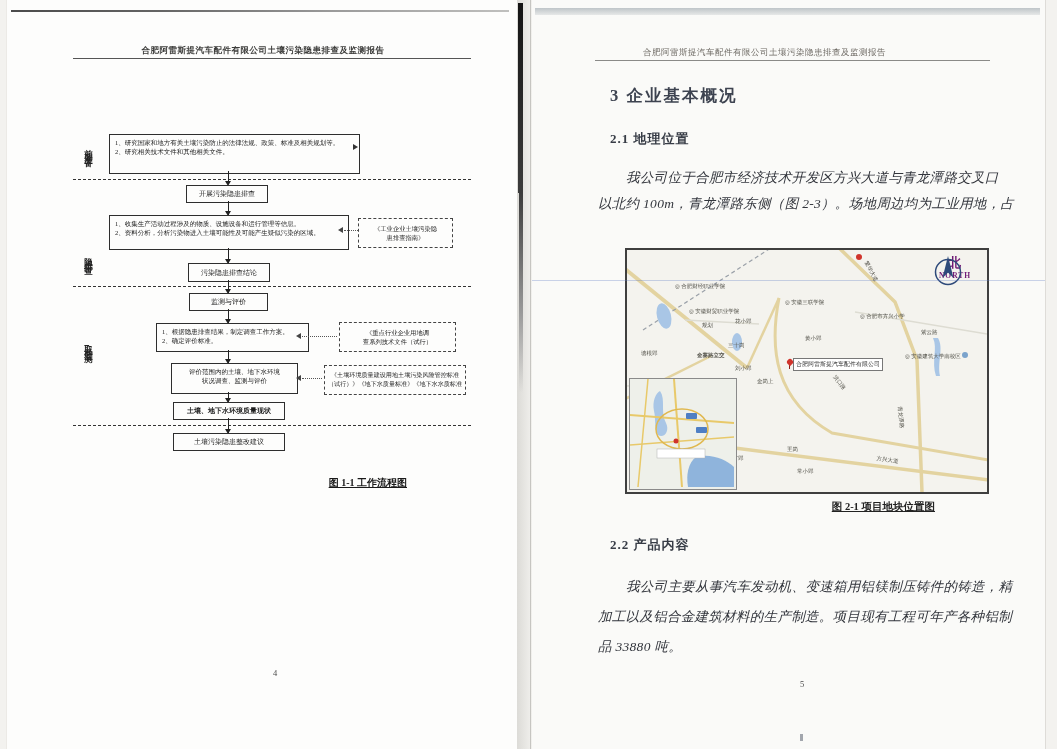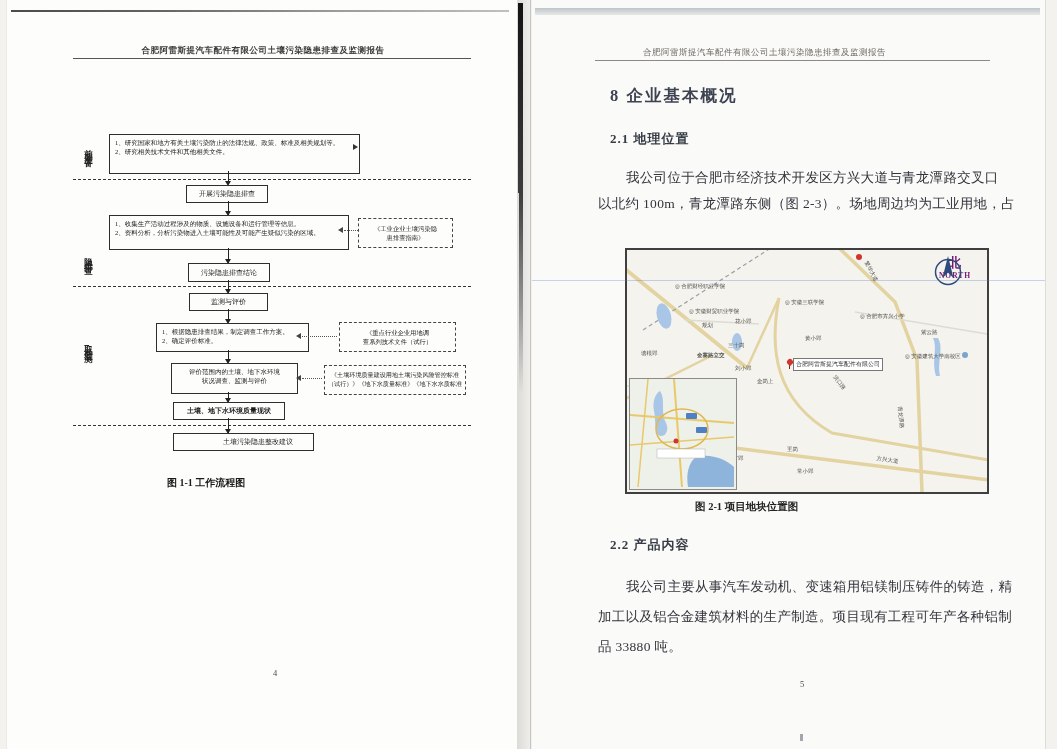--- a/index.html
+++ b/index.html
@@ -39,31 +39,31 @@
   .fc-ref{position:absolute;border:1px dashed #444;background:#fdfdfc;color:#1c1c1c;
     font-size:6.3px;line-height:9px;text-align:center;display:flex;flex-direction:column;justify-content:center;white-space:nowrap;overflow:hidden;}
   .stage-label{position:absolute;writing-mode:vertical-rl;text-orientation:upright;
     font-size:8.5px;letter-spacing:3px;color:#222;font-weight:bold;}
   .dash-sep{position:absolute;left:66px;width:398px;height:0;border-top:1.2px dashed #333;}
   .varrow{position:absolute;width:1px;background:#222;}
   .ahead{position:absolute;width:0;height:0;border-left:3px solid transparent;border-right:3px solid transparent;border-top:5px solid #222;}
   .dotline{position:absolute;height:0;border-top:1.5px dotted #555;}
   .dothead{position:absolute;width:0;height:0;border-top:3px solid transparent;border-bottom:3px solid transparent;border-right:5px solid #444;}
   .mini-arrow{position:absolute;width:0;height:0;border-top:3px solid transparent;border-bottom:3px solid transparent;border-left:5px solid #333;}
-  .fig-caption{position:absolute;text-align:left;font-weight:bold;color:#1a1a1a;}
+  .fig-caption{position:absolute;text-align:right;font-weight:bold;color:#1a1a1a;text-decoration:underline;}
   #caption-1{left:160px;top:476px;width:240px;font-size:10px;}
   #caption-2{left:163px;top:500px;width:240px;font-size:10.5px;color:#222;}
   .page-num{position:absolute;font-size:8.5px;color:#4a4a4a;}
 
   
   .h2{position:absolute;left:78px;top:85px;font-size:16.5px;font-weight:bold;letter-spacing:2px;color:#3d4350;}
   .h3{position:absolute;left:78px;font-size:13px;font-weight:bold;letter-spacing:1px;color:#373c46;}
   #h21{top:130px;} #h22{top:536px;}
   .para{position:absolute;left:66px;width:418px;font-size:13.5px;color:#32353c;letter-spacing:.3px;}
-  .para span{display:block;white-space:nowrap;}
+  .para span{display:block;white-space:nowrap;font-style:italic;}
   #para-21{top:165px;line-height:26px;}
   #para-22{top:572px;line-height:30px;}
   .para span:first-child{text-indent:28px;}
 
   
   #map{position:absolute;left:93px;top:248px;width:360px;height:242px;border:2px solid #3f3f3f;
     background:#f4f3ee;overflow:hidden;z-index:2;}
   #map svg{position:absolute;left:0;top:0;}
   #map-labels{position:absolute;left:0;top:0;width:100%;height:100%;z-index:3;}
   .maplabel{position:absolute;font-size:5.5px;color:#55544c;white-space:nowrap;transform-origin:left top;
@@ -143,37 +143,37 @@
     <span>《土壤环境质量建设用地土壤污染风险管控标准</span>
     <span>（试行）》《地下水质量标准》《地下水水质标准</span>
   </div>
   <div class="dotline" style="left:295px;top:378px;width:20px;"></div>
     <div class="dothead" style="left:289px;top:375px;"></div>
   <div class="varrow" style="left:221px;top:392px;height:10px;"></div>
     <div class="ahead" style="left:218px;top:398px;"></div>
   <div class="fc-box fc-single" style="left:166px;top:402px;width:110px;height:16px;font-weight:bold;">土壤、地下水环境质量现状</div>
   <div class="varrow" style="left:221px;top:418px;height:15px;"></div>
     <div class="ahead" style="left:218px;top:429px;"></div>
-  <div class="fc-box fc-single" style="left:166px;top:433px;width:110px;height:16px;padding-left:29px;">土壤污染隐患整改建议</div>
+  <div class="fc-box fc-single" style="left:166px;top:433px;width:110px;height:16px;">土壤污染隐患整改建议</div>
 
   <div class="fig-caption" id="caption-1">图 1-1  工作流程图</div>
   <div class="page-num" style="left:266px;top:668px;">4</div>
 </div>
 
 <div id="gutter"></div>
 <div id="gutter-dark"></div>
 <div id="gutter-fade"></div>
 <div id="gutter-line"></div>
 
 <div class="page" id="right-page">
   <div class="scanstrip-top-right"></div>
   <div class="doc-header">合肥阿雷斯提汽车配件有限公司土壤污染隐患排查及监测报告</div>
   <div class="header-rule"></div>
 
-  <div class="h2">8  企业基本概况</div>
+  <div class="h2">3  企业基本概况</div>
   <div class="h3" id="h21">2.1 地理位置</div>
   <div class="para" id="para-21">
     <span>我公司位于合肥市经济技术开发区方兴大道与青龙潭路交叉口</span>
     <span>以北约 100m，青龙潭路东侧（图 2-3）。场地周边均为工业用地，占</span>
   </div>
 
   <div id="map">
     <svg width="360" height="242" viewBox="0 0 360 242">
       <path d="M-8 14 L120 118" stroke="#e3d3a0" stroke-width="4" fill="none"></path>
       <path d="M-12 154 L84 106" stroke="#e3d3a0" stroke-width="2.5" fill="none"></path>

